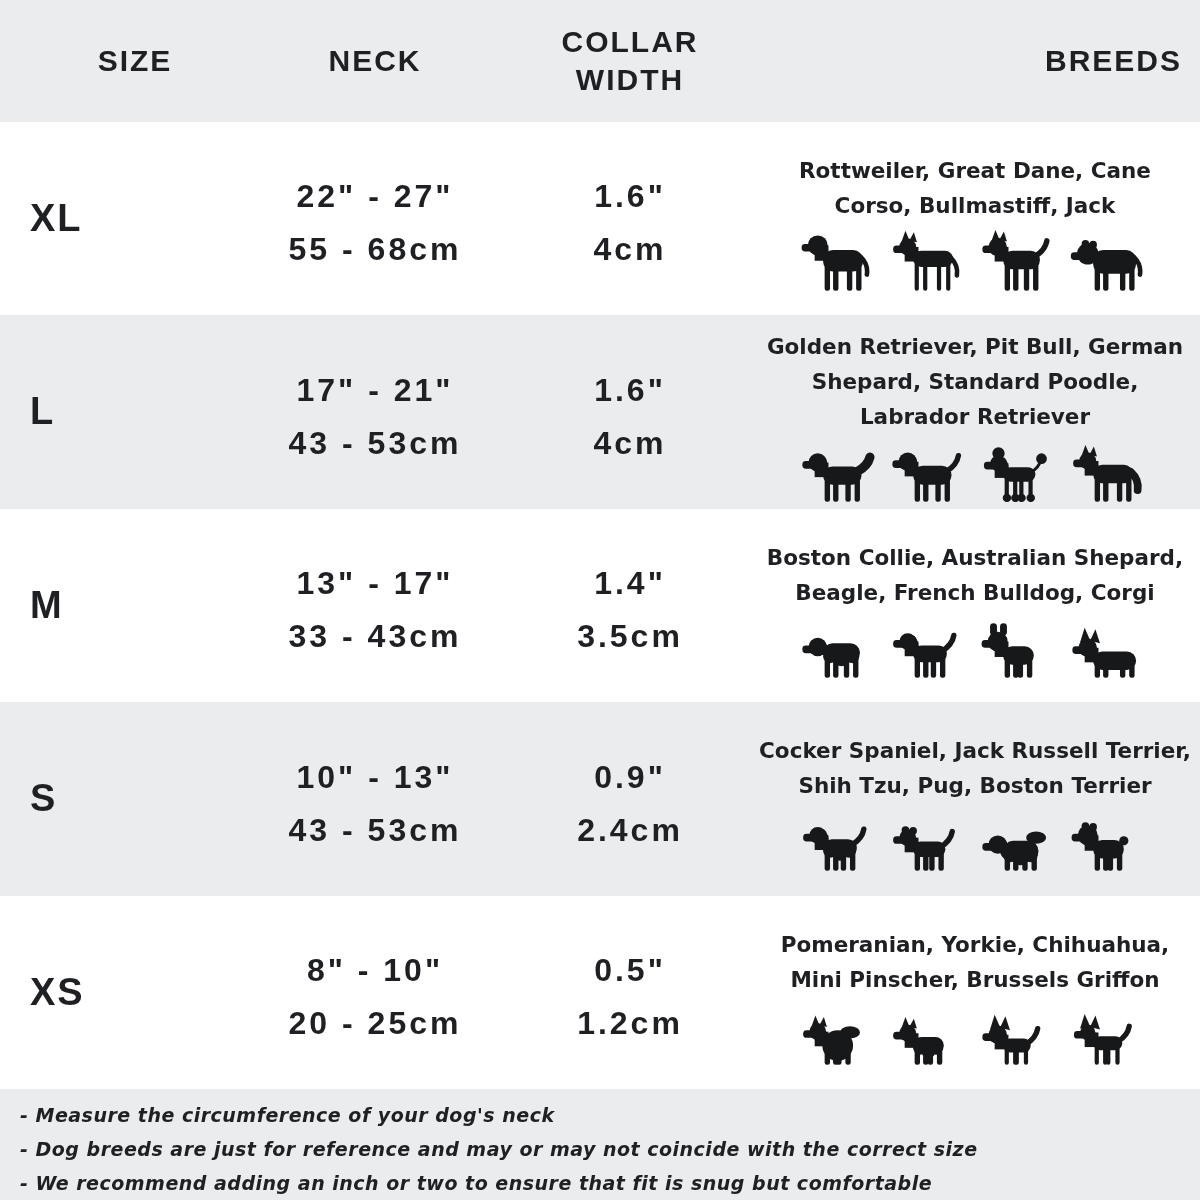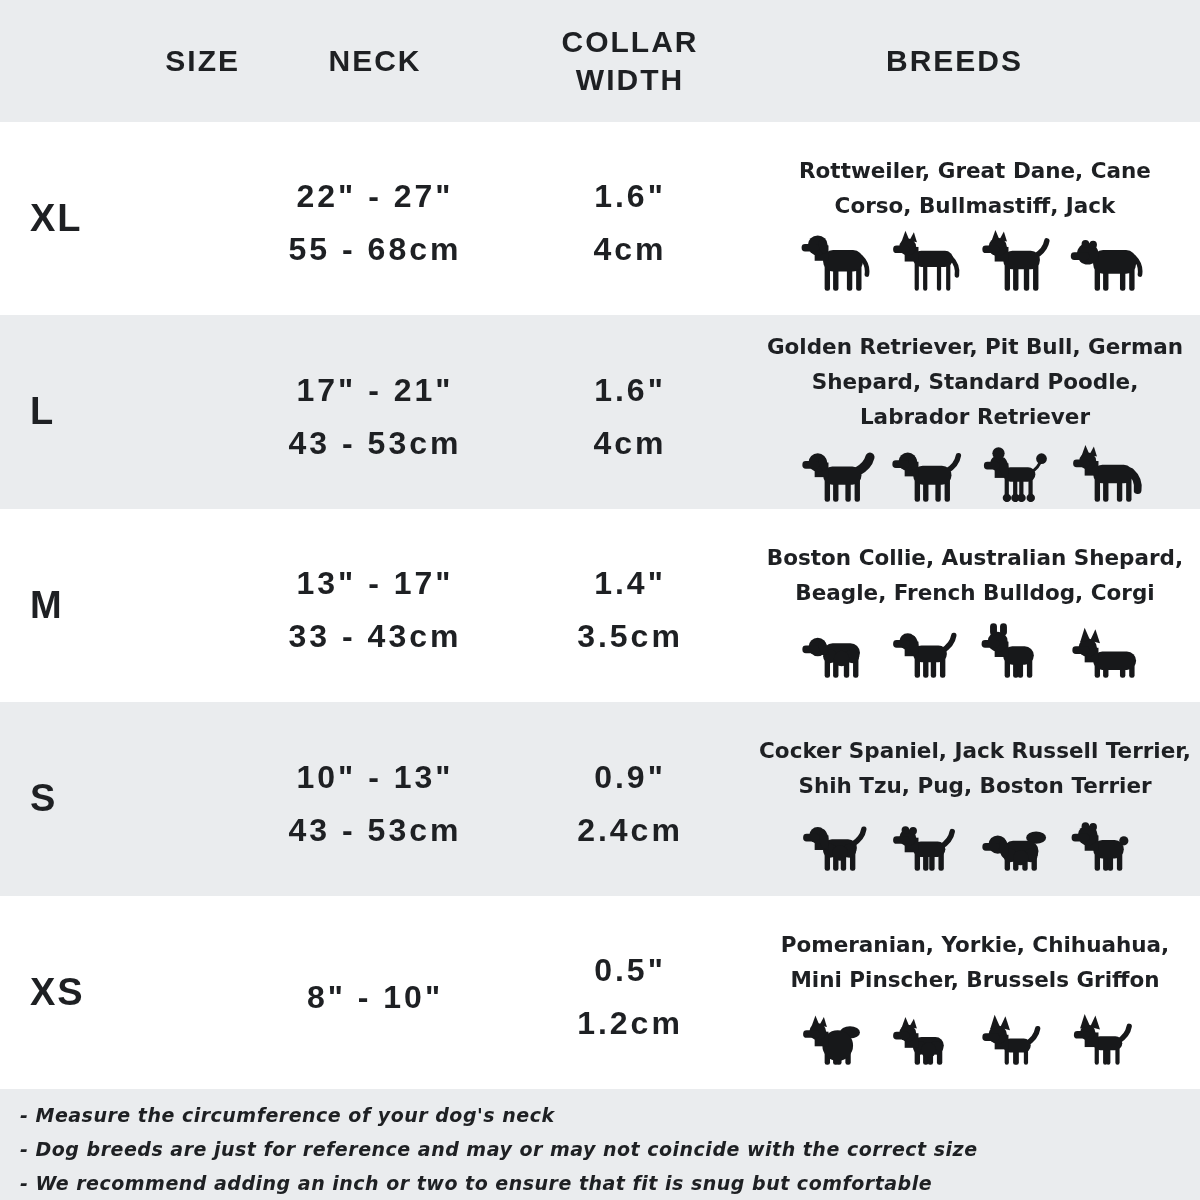--- a/index.html
+++ b/index.html
@@ -14,23 +14,23 @@
   .grid4 { display:grid; grid-template-columns:240px 270px 240px 450px; }
 
   .hdr {
     height:122px; background:var(--gray,#eaecee);
     align-items:center;
   }
   .hcell {
     text-align:center; font-weight:bold; font-size:30px;
     letter-spacing:2px; line-height:38px;
   }
-  .hcell.c-size { padding-left:30px;text-align:right; }
+  .hcell.c-size { padding-left:30px; }
   .hcell.c-width { padding:0 28px; }
-  .hcell.c-breeds { padding-right:41px; }
+  .hcell.c-breeds { padding-right:18px;text-align:right; }
 
   .row { height:194px; align-items:center; background:var(--white,#ffffff); }
   .row.alt { background:var(--gray,#eaecee); }
 
   .cell.c-size {
     text-align:left; font-size:38px; font-weight:bold;
     letter-spacing:2px; padding-left:30px;
   }
   .cell.c-neck, .cell.c-width { text-align:center; padding-top:10px; }
   .meas {
@@ -385,20 +385,21 @@
             </svg>
           </span>
         </div>
     </div>
   </div>
 
   <div class="row grid4">
     <div class="cell c-size">XS</div>
     <div class="cell c-neck">
       <div class="meas">8" - 10"</div>
+      <div class="meas">20 - 25cm</div>
     </div>
     <div class="cell c-width">
       <div class="meas">0.5"</div>
       <div class="meas">1.2cm</div>
     </div>
     <div class="cell c-breeds">
       <div class="breeds-text">Pomeranian, Yorkie, Chihuahua, Mini Pinscher, Brussels Griffon</div>
       <div class="dogs">
           <span class="dog">
             <svg viewBox="0 0 112 88" xmlns="http://www.w3.org/2000/svg">

